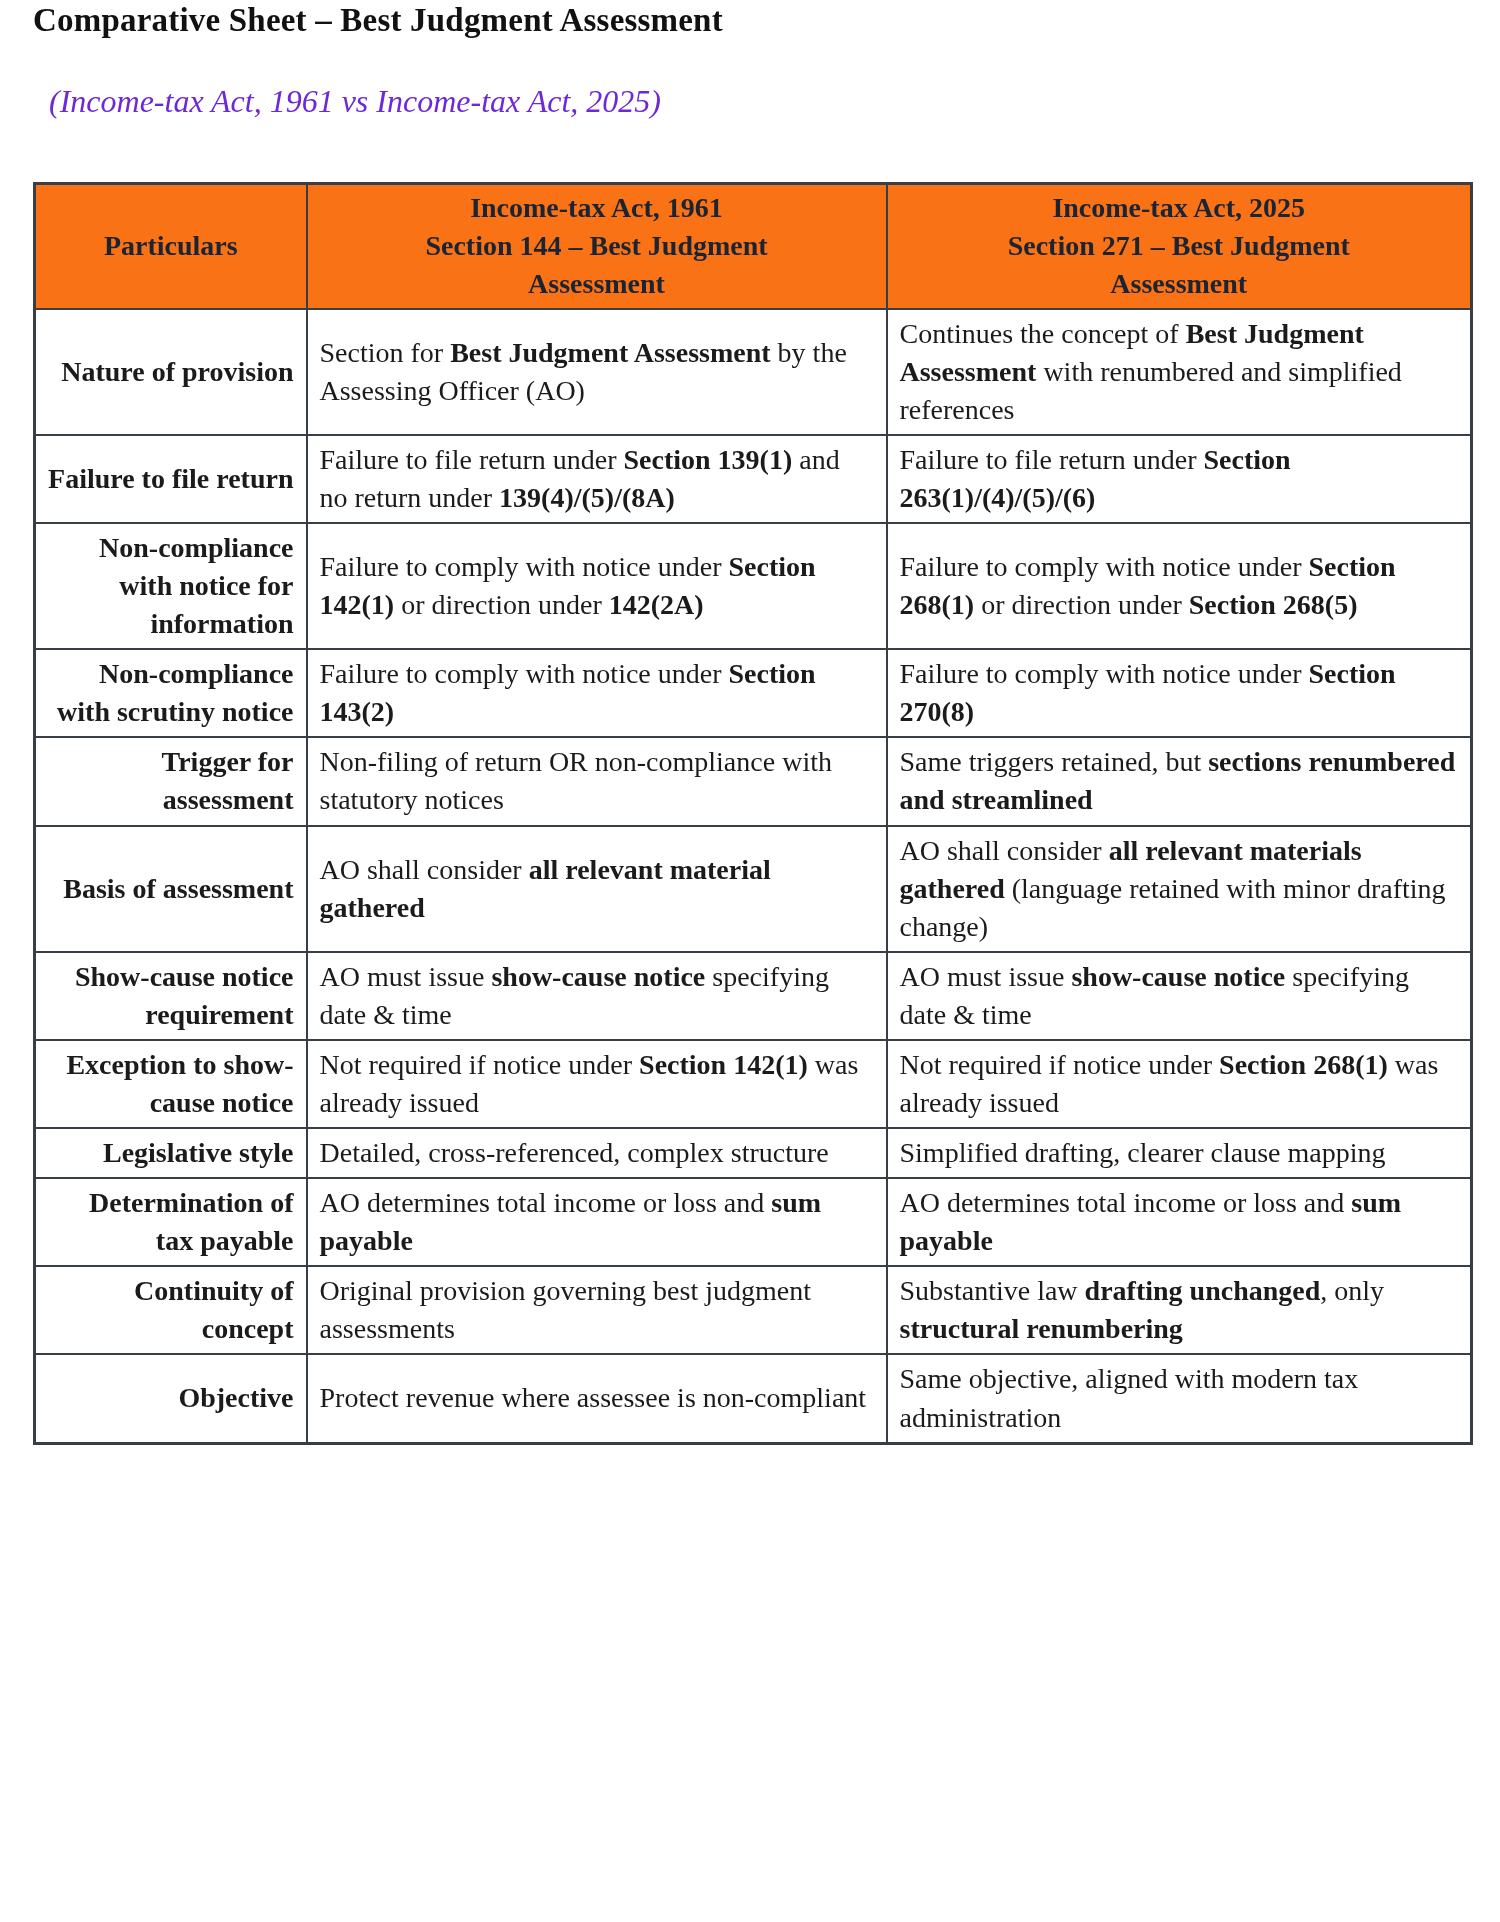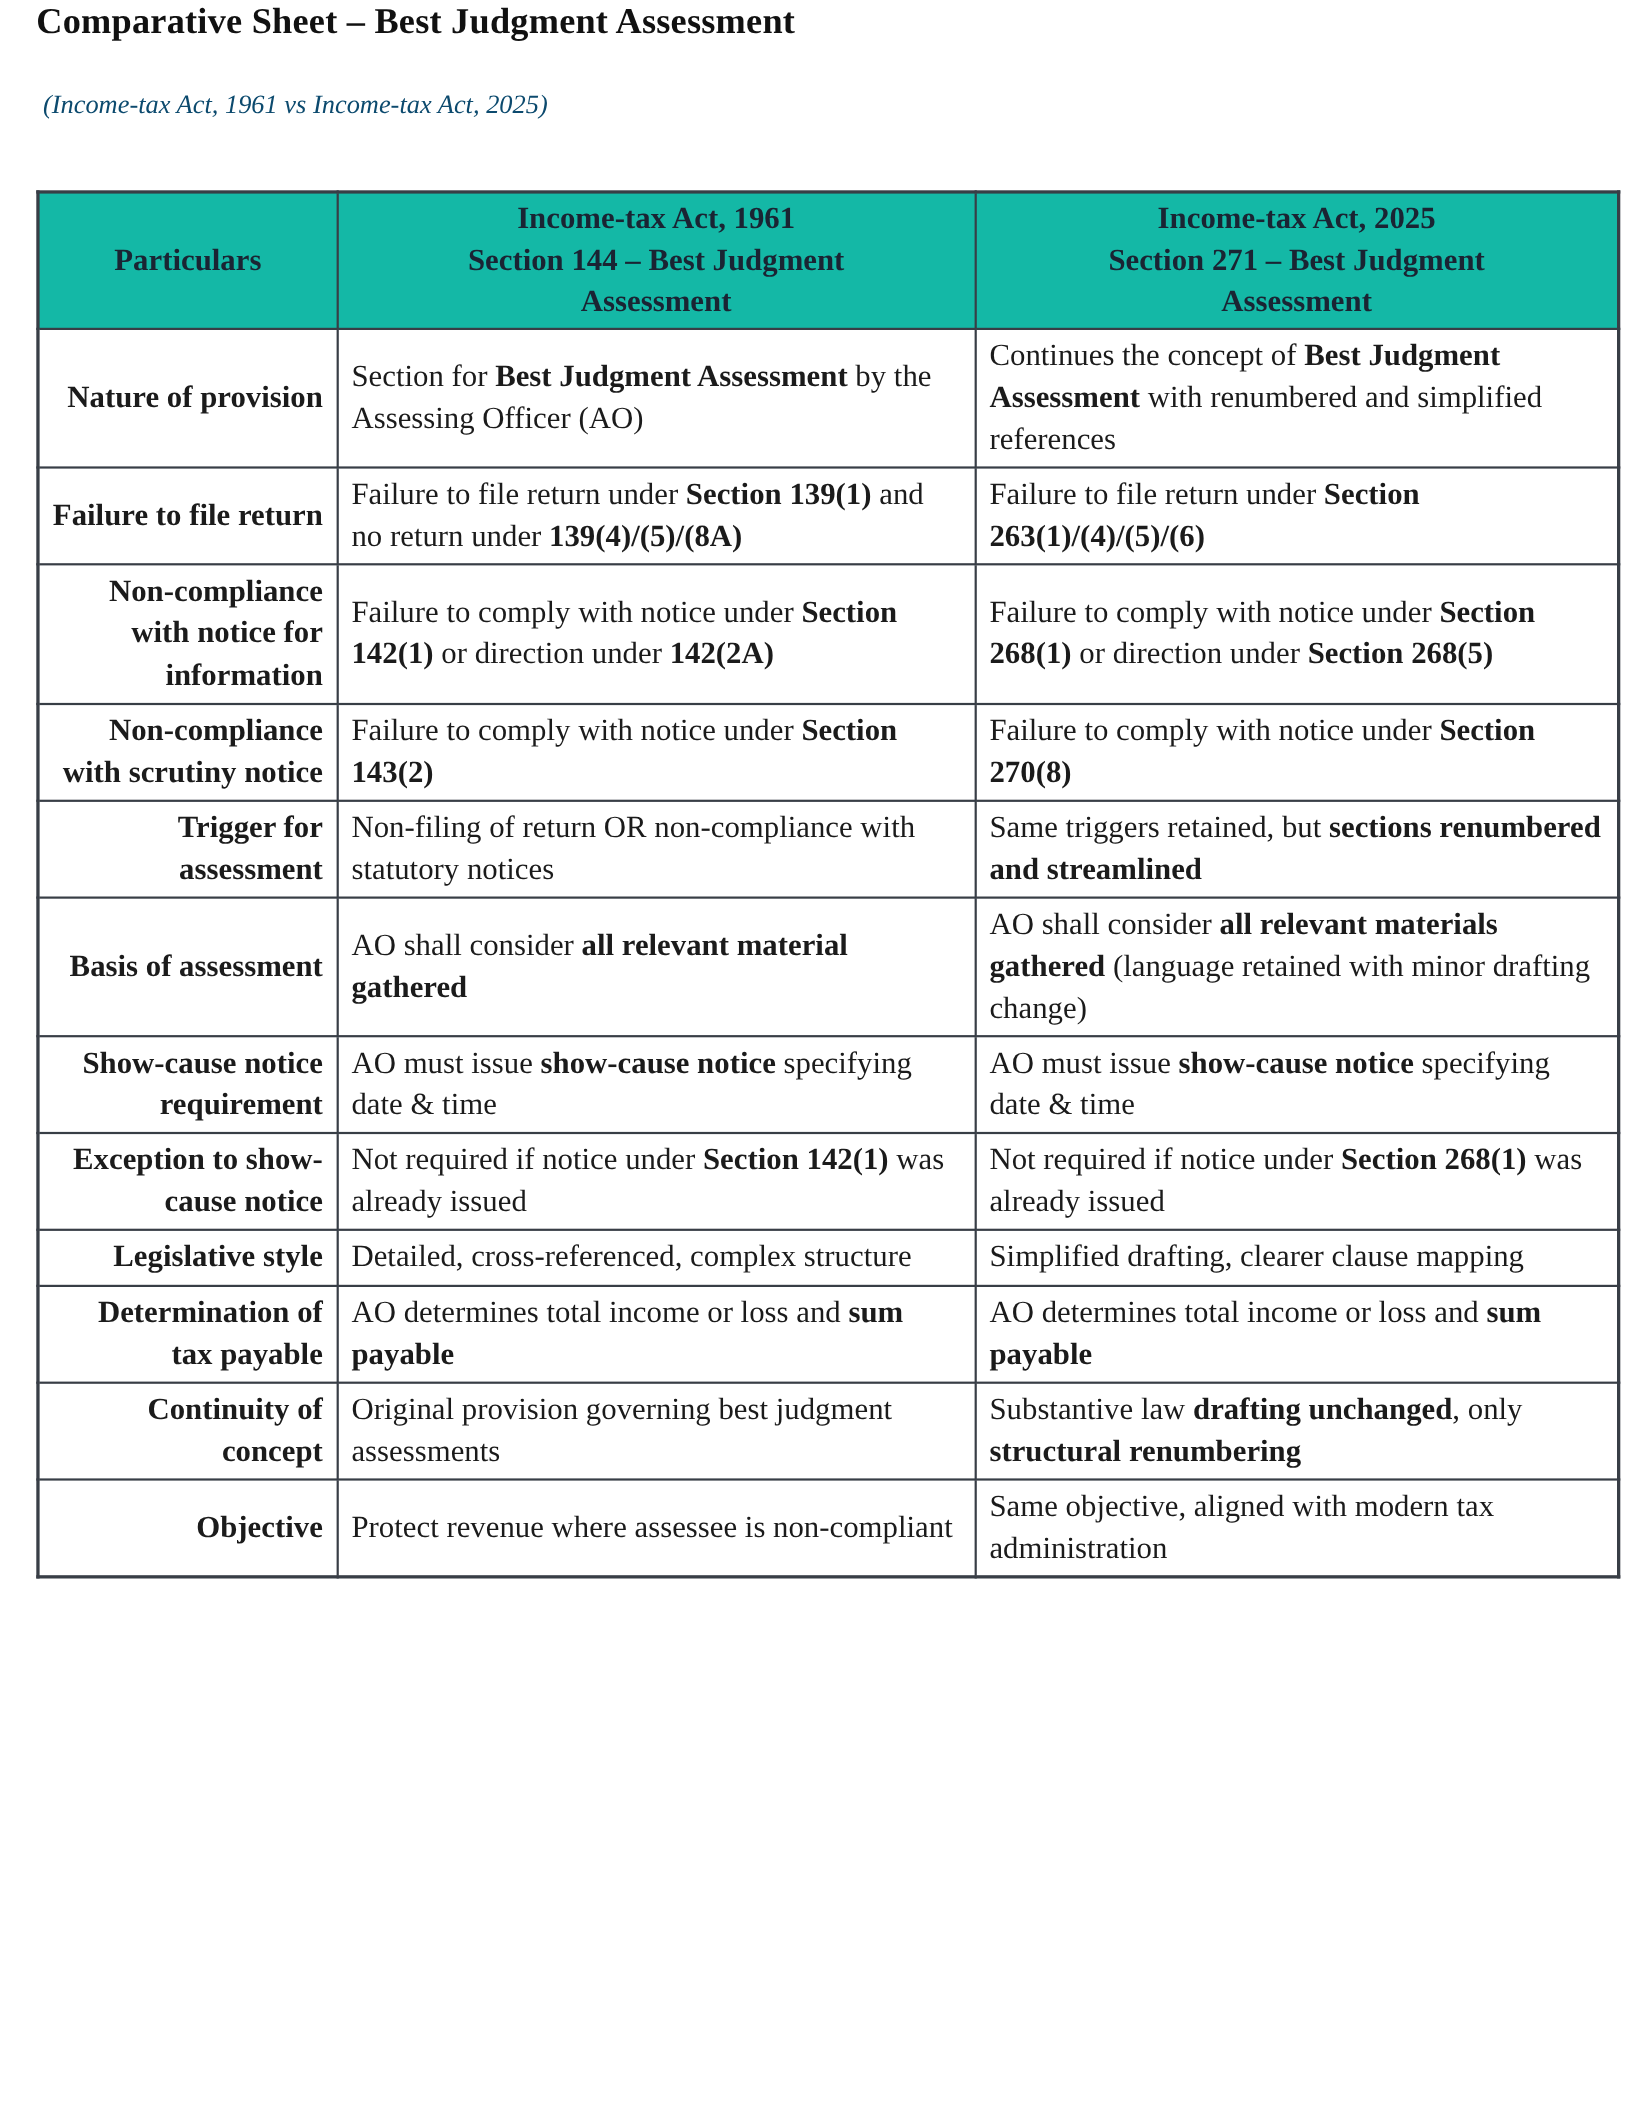--- a/index.html
+++ b/index.html
@@ -19,45 +19,45 @@
   }
   .doc-title {
     font-size: 33px;
     font-weight: bold;
     color: #111111;
     margin: 0;
     line-height: 1.15;
     letter-spacing: 0.2px;
   }
   .doc-subtitle {
-    font-size: 24px;
+    font-size: 32px;
     font-style: italic;
-    color: #0c4a6e;
-    margin: 42px 0 0 6px;
+    color: #6d28d9;
+    margin: 42px 0 0 16px;
     line-height: 1.2;
   }
   table.cmp {
     border-collapse: collapse;
     table-layout: fixed;
     width: 1437px;
     margin-top: 62px;
     border: 3px solid #383e46;
   }
   table.cmp col.c1 { width: 272px; }
   table.cmp col.c2 { width: 580px; }
   table.cmp col.c3 { width: 585px; }
   table.cmp th, table.cmp td {
     border: 2px solid #383e46;
     vertical-align: middle;
     font-size: 28px;
     line-height: 1.36;
     padding: 5px 12px;
   }
   table.cmp th {
-    background: #14b8a6;
+    background: #f97316;
     color: #1a2433;
     font-weight: bold;
     text-align: center;
     white-space: pre-line;
     height: 92px;
     padding: 4px 8px;
     margin-top: 15px;
   }
   td.particular {
     font-weight: bold;

